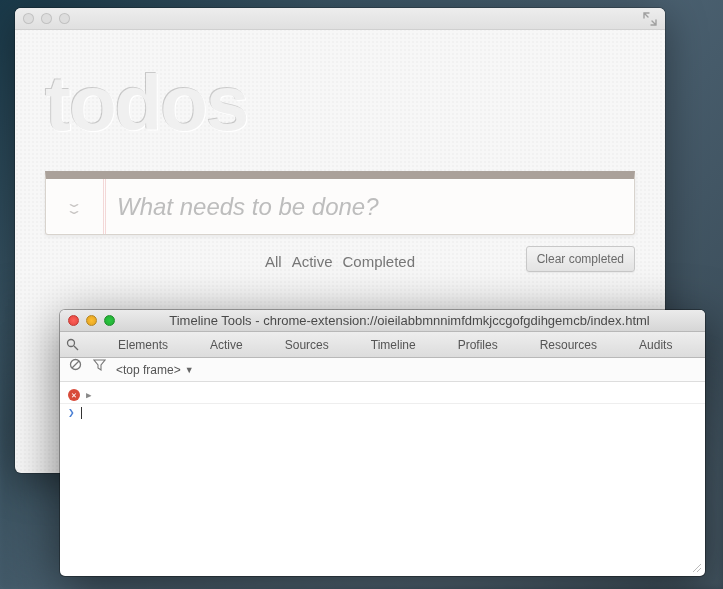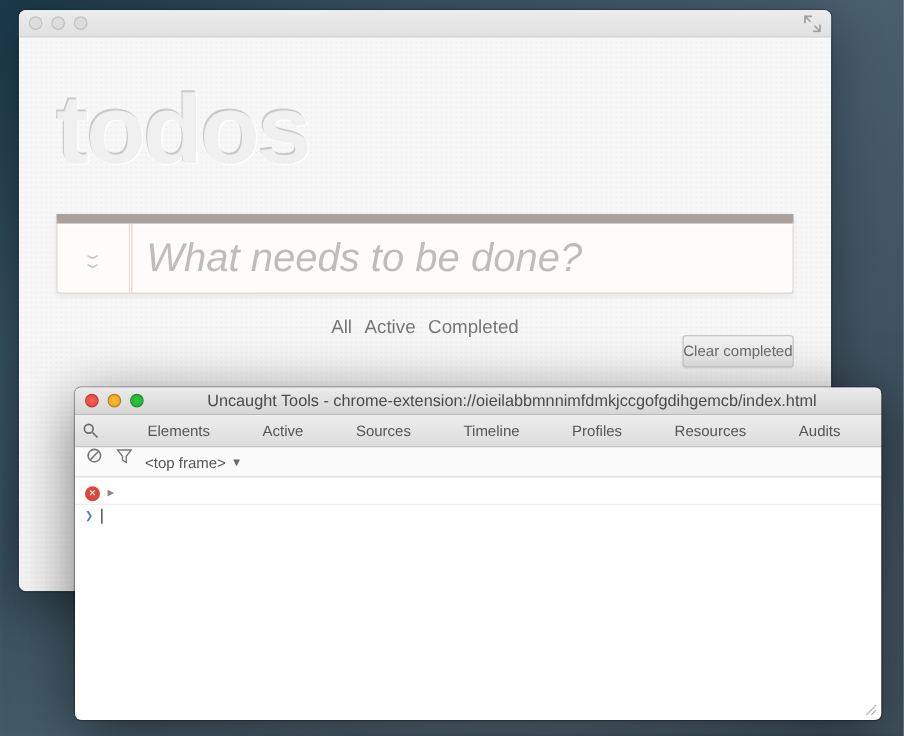--- a/index.html
+++ b/index.html
@@ -88,21 +88,21 @@
     align-items: center;
     line-height: 5px;
     gap: 2px;
     justify-content: center;
   }
   .toggle-all span { transform: scaleX(1.8); display:block; font-size: 12px;}
   .new-todo {
     flex: 1;
     border: none; outline: none;
     background: transparent;
-    font-size: 32px;
+    font-size: 24px;
     font-style: italic;
     font-weight: 300;
     color: #b3b3b3;
     padding-left: 14px;
     height: 100%;
   }
   .new-todo::placeholder { color: #bdbdbd; font-style: italic; }
 
   .footer-row {
     margin-top: 12px;
@@ -117,24 +117,23 @@
   }
   .filters { display: flex; gap: 10px; }
   .filters a { color: #777; text-decoration: none; cursor: pointer; }
   .clear-completed {
     position: absolute; right: 0; top: -1px;
     font-size: 12px;
     color: #6a6a6a;
     background: linear-gradient(#f4f4f4,#e4e4e4);
     border: 1px solid #c8c8c8;
     border-radius: 3px;
-    padding: 5px 0;
+    padding: 5px 10px;
     cursor: pointer;
     box-shadow: 0 1px 1px rgba(0,0,0,0.05);
-    margin-top: 22px;
   }
 
   
   .devtools {
     position: absolute;
     top: 310px; left: 60px;
     width: 645px; height: 266px;
     background: #fff;
     border-radius: 5px;
     box-shadow: 0 12px 50px rgba(0,0,0,0.55), 0 0 0 1px rgba(0,0,0,0.3);
@@ -285,21 +284,21 @@
       <button class="clear-completed">Clear completed</button>
     </div>
   </div>
 </div>
 
 <div class="devtools">
   <div class="dev-title">
     <div class="dot red"></div>
     <div class="dot yellow"></div>
     <div class="dot green"></div>
-    <div class="dev-title-text">Uncaught Tools - chrome-extension://oieilabbmnnimfdmkjccgofgdihgemcb/index.html</div>
+    <div class="dev-title-text">Timeline Tools - chrome-extension://oieilabbmnnimfdmkjccgofgdihgemcb/index.html</div>
   </div>
 
   <div class="dev-tabs">
     <div class="mag">
       <svg width="13" height="13" viewBox="0 0 13 13">
           <circle cx="5" cy="5" r="3.5" stroke="currentColor" stroke-width="1.3" fill="none"></circle>
           <line x1="8" y1="8" x2="12" y2="12" stroke="currentColor" stroke-width="1.3"></line>
         </svg>
     </div>
     <div class="tab">Elements</div>

